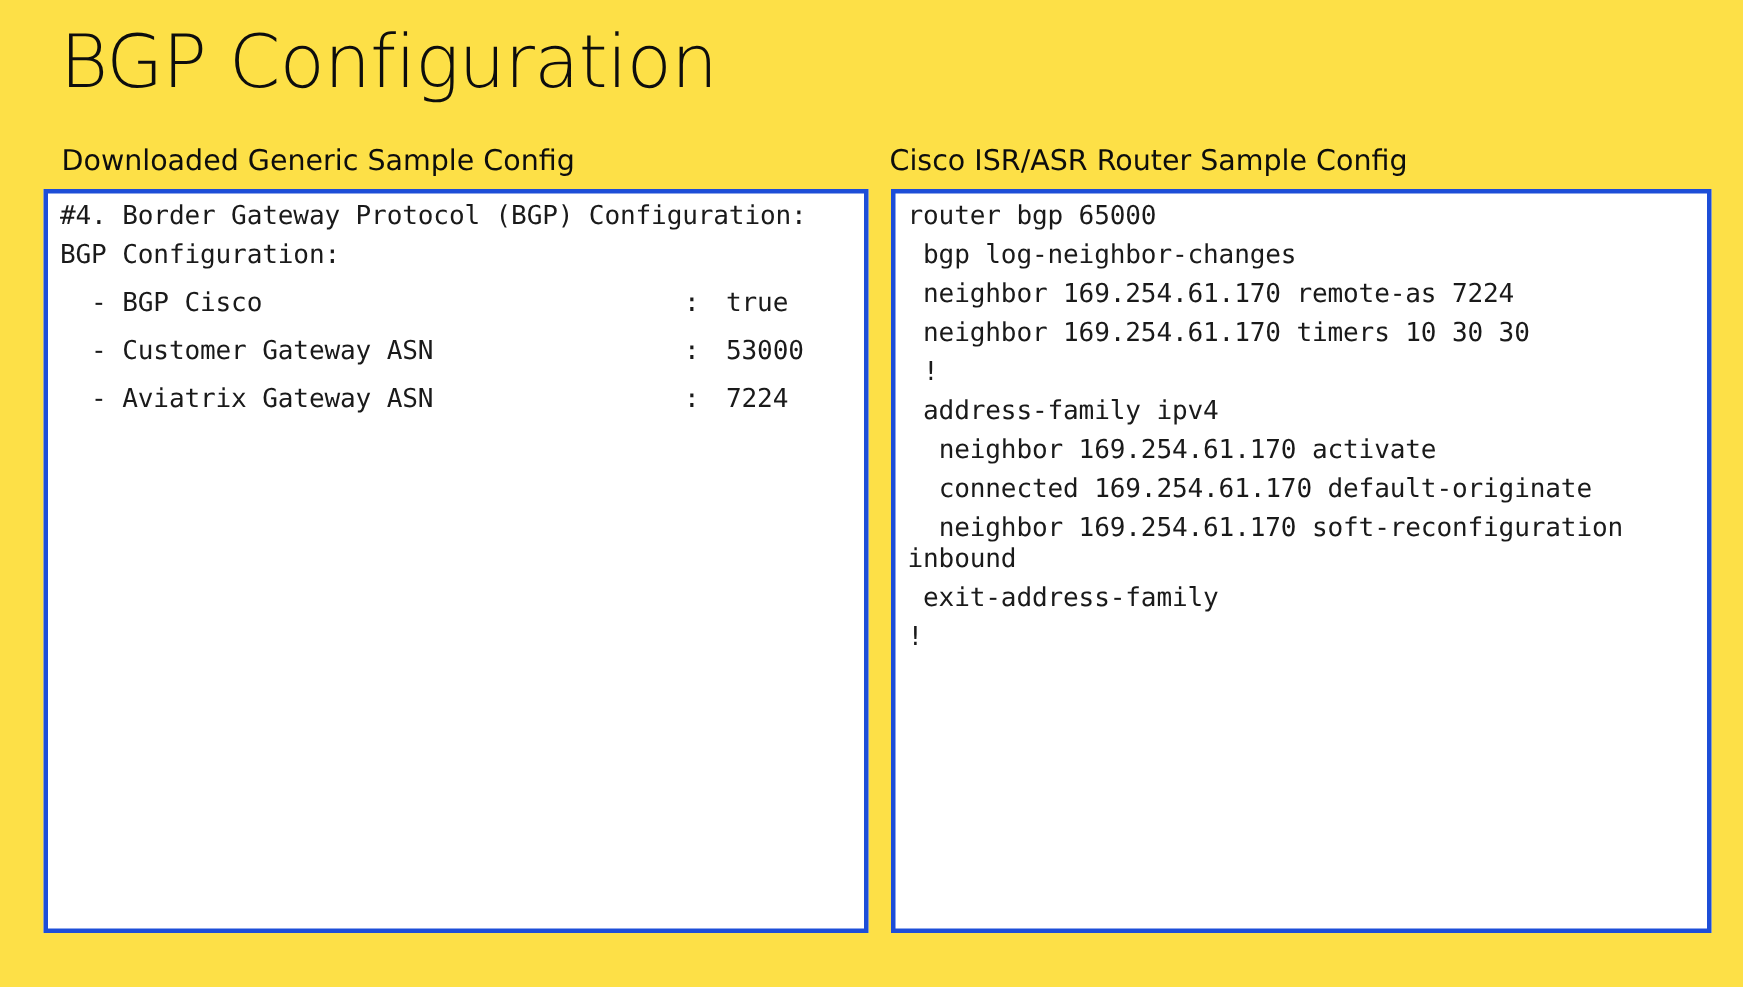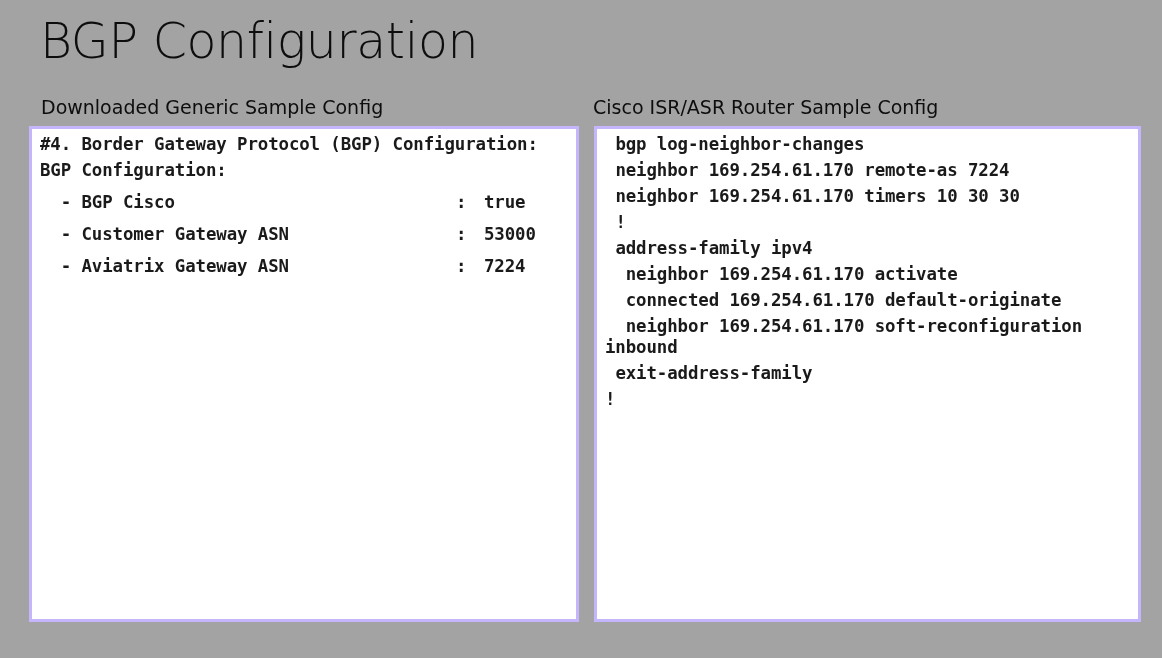--- a/index.html
+++ b/index.html
@@ -14,21 +14,21 @@
     overflow: hidden;
     font-family: "Liberation Sans", sans-serif;
     color: #000000;
   }
 
   #slide {
     position: absolute;
     left: 0; top: 0;
     width: 1162px;
     height: 658px;
-    background: #a3a3a3;
+    background: #fde047;
   }
 
   #page-title {
     position: absolute;
     left: 40px;
     top: 10px;
     font-family: "DejaVu Sans", sans-serif;
     font-weight: 300;
     font-size: 49px;
     line-height: 64px;
@@ -46,23 +46,22 @@
     color: #0d0d0d;
     white-space: nowrap;
   }
   #heading-left  { left: 41px;  top: 95px; }
   #heading-right { left: 593px; top: 95px; }
 
   .code-box {
     position: absolute;
     box-sizing: border-box;
     background: #ffffff;
-    border: 3px solid #c4b5fd;
+    border: 3px solid #1d4ed8;
     overflow: hidden;
-    font-weight: bold;
   }
   #box-left {
     left: 29px;
     top: 126px;
     width: 550px;
     height: 496px;
   }
   #box-right {
     left: 594px;
     top: 126px;
@@ -130,20 +129,21 @@
       <div class="kv-row">
         <span class="kv-key">  - Aviatrix Gateway ASN</span>
         <span class="kv-sep">:</span>
         <span class="kv-val">7224</span>
       </div>
     </div>
   </div>
 
   <div class="code-box" id="box-right">
     <div class="code-inner">
+      <div class="code-line">router bgp 65000</div>
       <div class="code-line"> bgp log-neighbor-changes</div>
       <div class="code-line"> neighbor 169.254.61.170 remote-as 7224</div>
       <div class="code-line"> neighbor 169.254.61.170 timers 10 30 30</div>
       <div class="code-line"> !</div>
       <div class="code-line"> address-family ipv4</div>
       <div class="code-line">  neighbor 169.254.61.170 activate</div>
       <div class="code-line">  connected 169.254.61.170 default-originate</div>
       <div class="code-line">  neighbor 169.254.61.170 soft-reconfiguration inbound</div>
       <div class="code-line"> exit-address-family</div>
       <div class="code-line">!</div>

